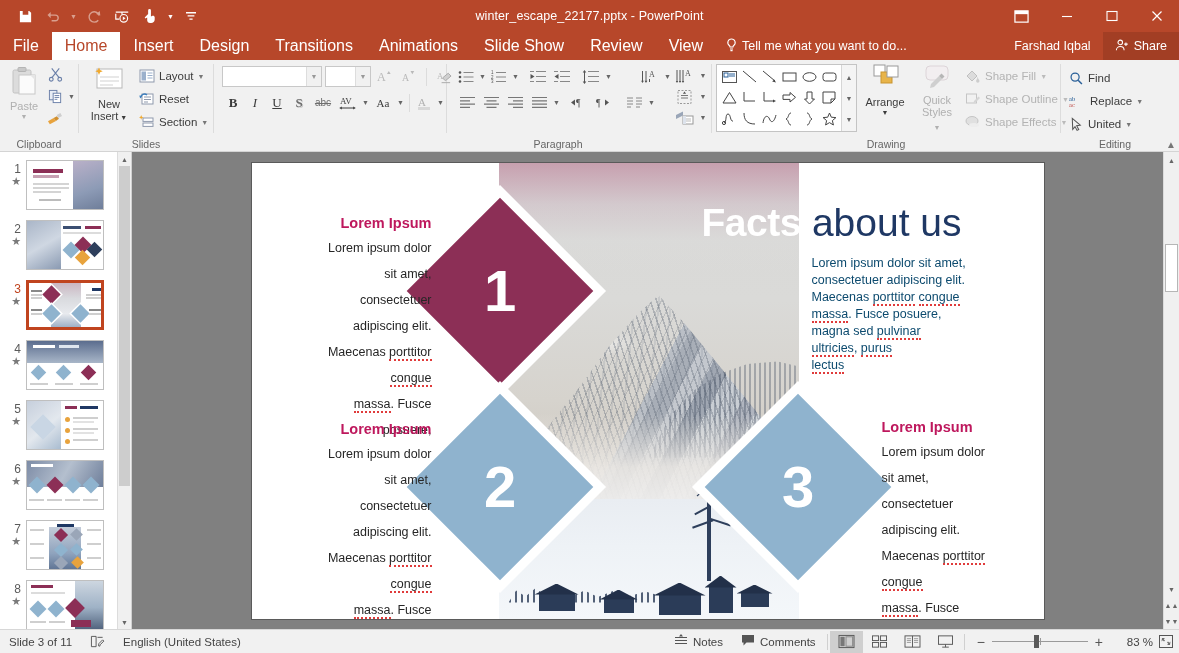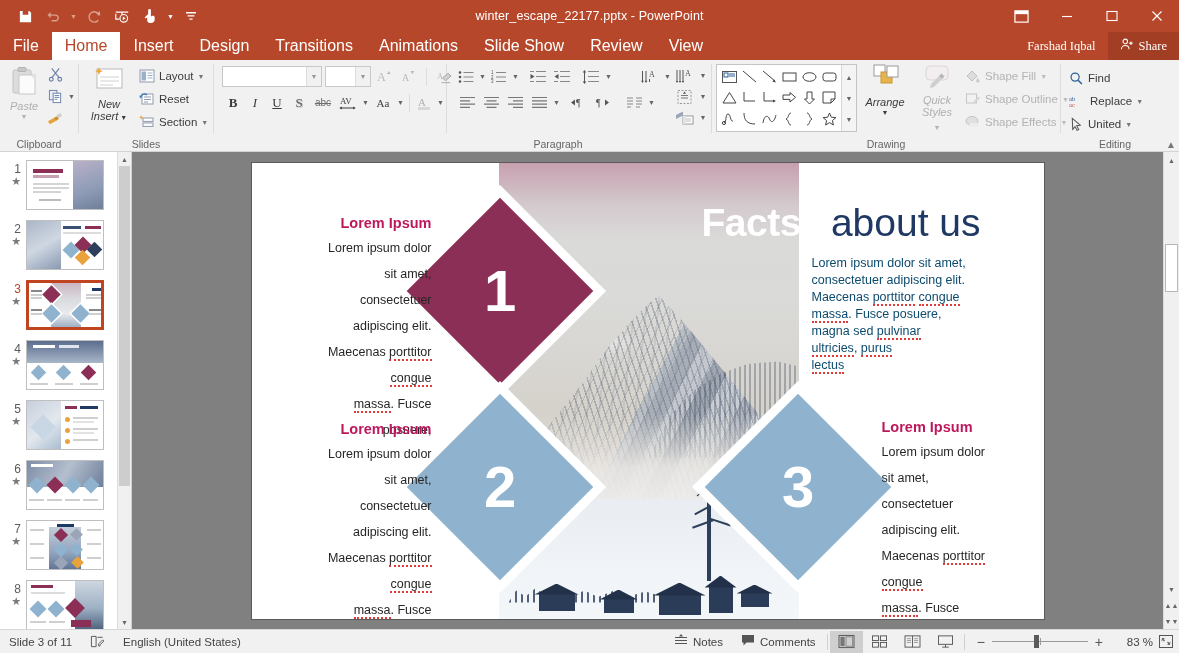--- a/index.html
+++ b/index.html
@@ -47,21 +47,21 @@
     color: #fff; font-size: 16px; cursor: pointer; white-space: nowrap;
   }
   .tab.file { background: #b7472a; }
   .tab.active { background: #fff; color: #b7472a; }
   .tellme {
     display: flex; align-items: center; gap: 5px; color: #fff;
     font-size: 12.5px; padding: 0 10px; height: 28px; cursor: text;
   }
   .tab-right {
     position: absolute; right: 0; top: 0; height: 28px;
-    display: flex; align-items: center; font-family: Liberation Serif, serif;
+    display: flex; align-items: center;
   }
   .username { color: #fff; font-size: 12.5px; padding: 0 12px; cursor: pointer; }
   .share-btn {
     display: flex; align-items: center; gap: 5px; color: #fff; font-size: 12.5px;
     background: #a23e24; height: 28px; padding: 0 12px; cursor: pointer;
   }
 
   
   .ribbon {
     height: 92px; background: #f1f1f1; border-bottom: 1px solid #d4d4d4;
@@ -74,21 +74,21 @@
     line-height: 15px; position: relative;
   }
   .rgroup-sep { width: 1px; background: #dcdcdc; margin: 4px 0 18px 0; }
 
   .bigbtn {
     display: flex; flex-direction: column; align-items: center; justify-content: flex-start;
     padding: 3px 5px 0 5px; cursor: pointer; color: #3c3c3c; font-size: 11px;
     min-width: 46px;
   }
   .bigbtn.disabled { color: #b0b0b0; }
-  .bigbtn .lbl { line-height: 12px; text-align: center; margin-top: 2px; font-style: italic; }
+  .bigbtn .lbl { line-height: 12px; text-align: center; margin-top: 2px; }
   .caret-sm { font-size: 7px; line-height: 7px; margin-top: 1px; }
 
   .smallcol { display: flex; flex-direction: column; gap: 1px; padding-top: 2px; }
   .smallbtn {
     display: flex; align-items: center; gap: 4px; font-size: 11.5px; color: #3c3c3c;
     padding: 1px 4px; cursor: pointer; height: 22px; white-space: nowrap;
   }
   .smallbtn.disabled { color: #b3b3b3; }
 
   .iconbtn {
@@ -268,21 +268,21 @@
     font-family: "Liberation Sans", sans-serif;
   }
   .t-right-align { text-align: right; }
   .sp { border-bottom: 2px dotted #e03b3b; padding-bottom: 0px; }
 
   .tl1 { left: 20px; top: 52px; width: 160px; }
   .tl2 { left: 20px; top: 258px; width: 160px; }
   .tr3 { left: 630px; top: 256px; width: 160px; }
 
   .facts-title {
-    position: absolute; left: 450px; top: 38px; display: flex; align-items: center; gap: 19px;
+    position: absolute; left: 450px; top: 38px; display: flex; align-items: center;
   }
   .facts-w {
     font-size: 39px; color: #ffffff; font-weight: bold; letter-spacing: -.5px;
     font-family: "Liberation Sans", sans-serif;
   }
   .facts-d {
     font-size: 39px; color: #1f3864; font-weight: normal; margin-left: 11px;
     font-family: "Liberation Sans", sans-serif;
   }
   .facts-body {
@@ -399,20 +399,28 @@
 <div class="tabbar">
   <div class="tab file">File</div>
   <div class="tab active">Home</div>
   <div class="tab">Insert</div>
   <div class="tab">Design</div>
   <div class="tab">Transitions</div>
   <div class="tab">Animations</div>
   <div class="tab">Slide Show</div>
   <div class="tab">Review</div>
   <div class="tab">View</div>
+  <div class="tellme">
+    <span>
+      <svg width="11" height="14" viewBox="0 0 11 14">
+          <path fill="none" stroke="currentColor" stroke-width="1.1" d="M5.5 1a3.6 3.6 0 0 1 2.2 6.5c-.5.4-.7 1-.7 1.5H4c0-.5-.2-1.1-.7-1.5A3.6 3.6 0 0 1 5.5 1zM4 11h3M4.4 12.6h2.2"></path>
+        </svg>
+    </span>
+    <span>Tell me what you want to do...</span>
+  </div>
   <div class="tab-right">
     <div class="username">Farshad Iqbal</div>
     <div class="share-btn">
       <span>
         <svg width="14" height="14" viewBox="0 0 16 16">
             <circle cx="6" cy="5" r="2.6" fill="none" stroke="currentColor" stroke-width="1.2"></circle>
             <path fill="none" stroke="currentColor" stroke-width="1.2" d="M1.6 14c0-2.6 2-4.3 4.4-4.3S10.4 11.4 10.4 14M12.5 5v4M10.5 7h4"></path>
           </svg>
       </span>
       <span>Share</span>

